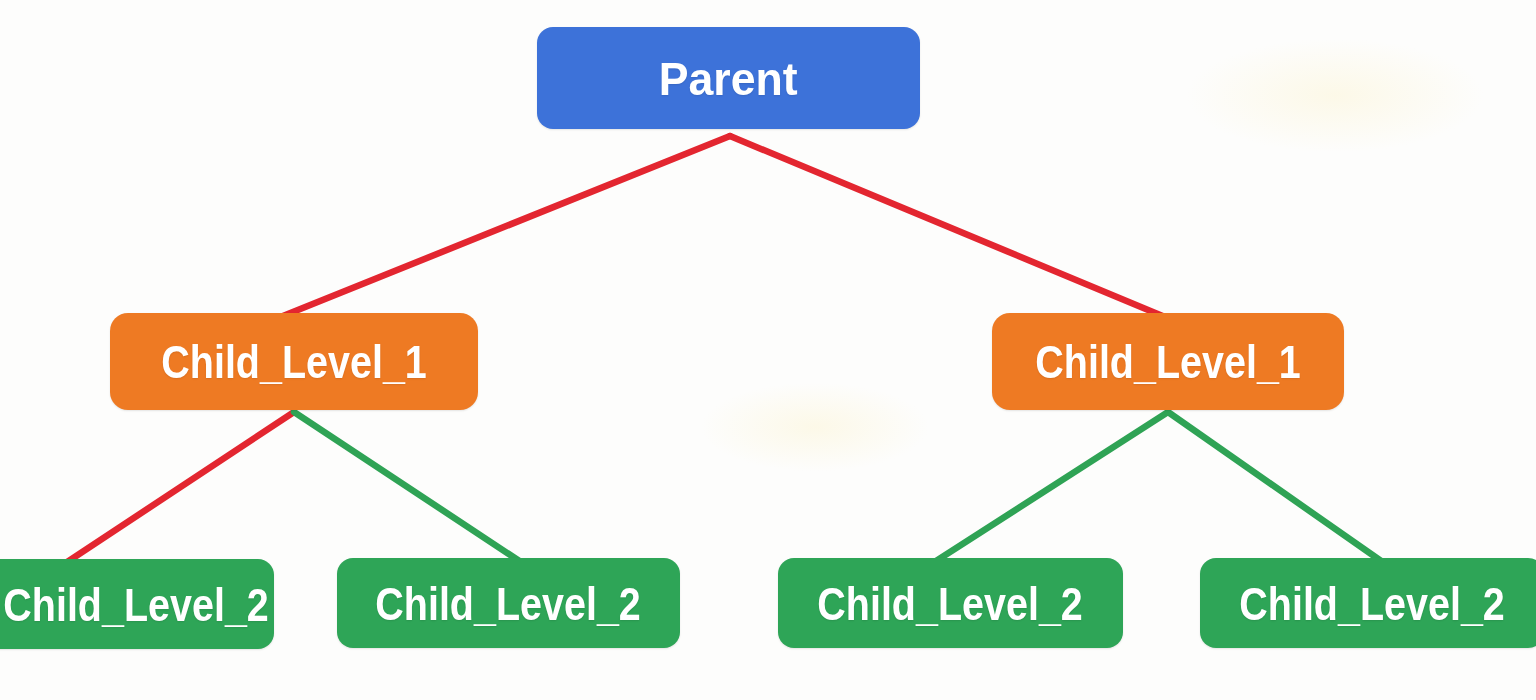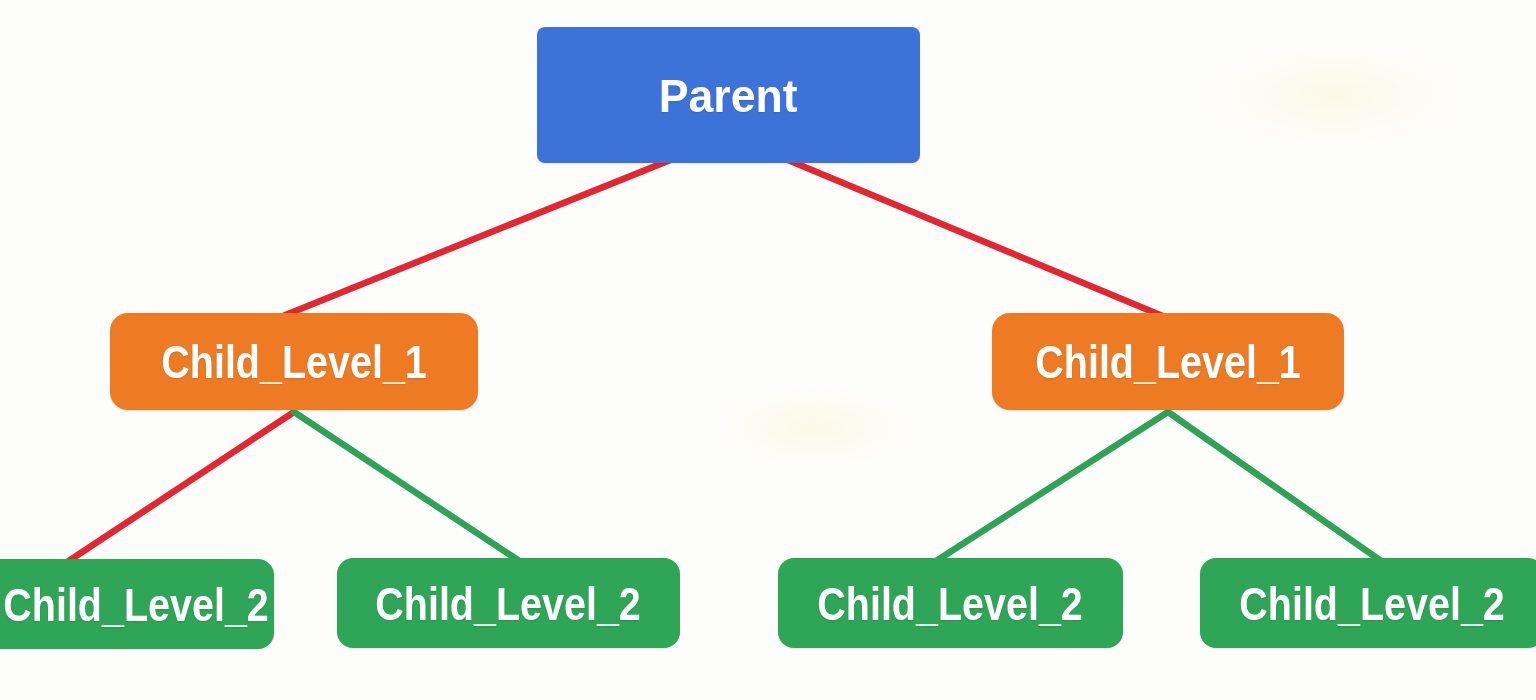--- a/index.html
+++ b/index.html
@@ -53,21 +53,21 @@
     font-weight: 700;
     border-radius: 16px;
     box-shadow: 0 1px 2px rgba(0,0,0,0.10);
   }
   .node .label {
     font-size: 47px;
     white-space: nowrap;
     transform: scaleX(0.84);
     text-shadow: 0 1px 2px rgba(0,0,0,0.10);
   }
-  .node-parent        { left: 537px;  top: 27px;  width: 383px; height: 136px; border-radius: 8px; }
+  .node-parent        { left: 537px;  top: 27px;  width: 383px; height: 102px; border-radius: 16px; }
   .node-parent .label { transform: scaleX(0.95); }
   .node-child1-left   { left: 110px;  top: 313px; width: 368px; height: 97px;  border-radius: 18px; }
   .node-child1-right  { left: 992px;  top: 313px; width: 352px; height: 97px;  border-radius: 18px; }
   .node-child2-1      { left: -70px;  top: 559px; width: 344px; height: 90px; }
   .node-child2-1 .label { transform: translateX(34px) scaleX(0.84); }
   .node-child2-2      { left: 337px;  top: 558px; width: 343px; height: 90px; }
   .node-child2-3      { left: 778px;  top: 558px; width: 345px; height: 90px; }
   .node-child2-4      { left: 1200px; top: 558px; width: 344px; height: 90px; }
 </style>
 </head>

